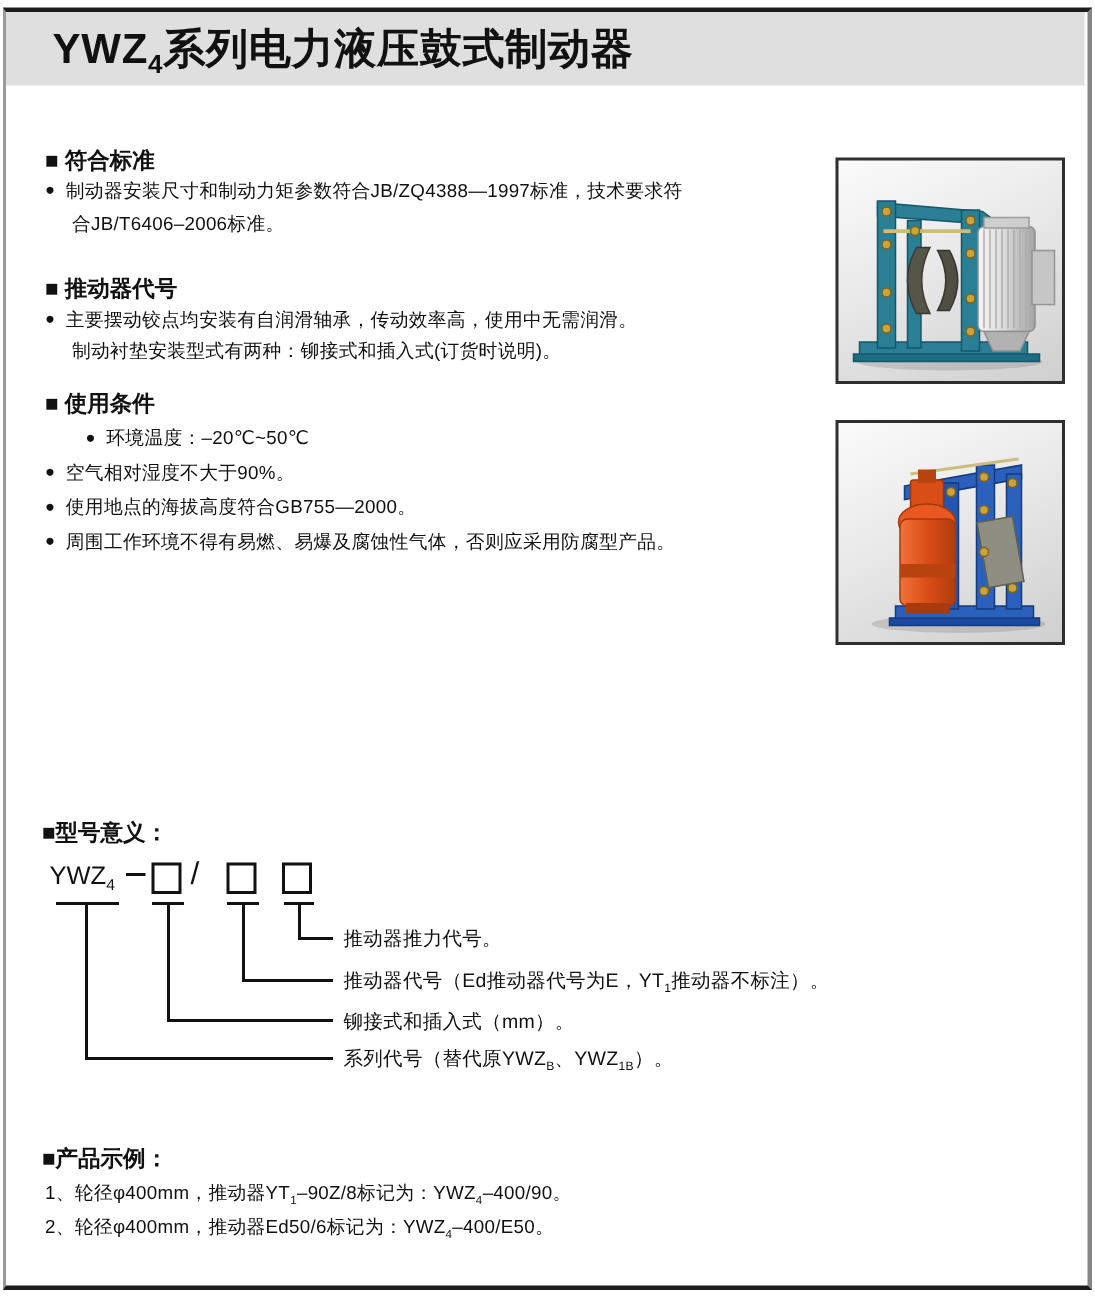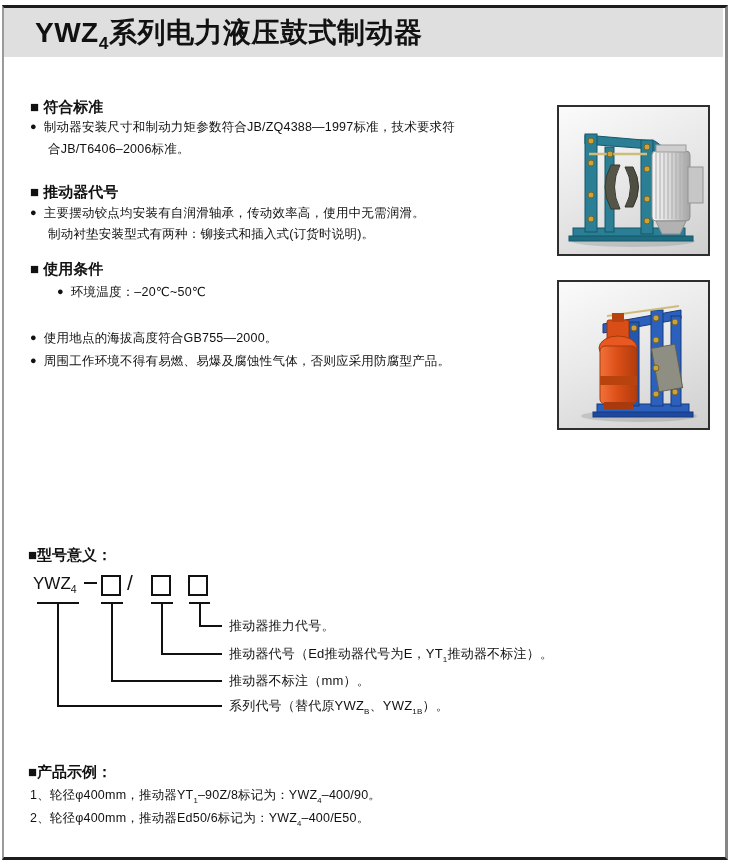--- a/index.html
+++ b/index.html
@@ -63,20 +63,23 @@
   <div class="sec-heading" style="left:30px;top:183px;">■ 推动器代号</div>
   <div class="body-line" style="left:48px;top:226px;">制动衬垫安装型式有两种：铆接式和插入式(订货时说明)。</div>
   <div class="body-line" style="left:30px;top:205px;">
     <span class="bullet">●</span><span>主要摆动铰点均安装有自润滑轴承，传动效率高，使用中无需润滑。</span>
   </div>
 
   <div class="sec-heading" style="left:30px;top:260px;">■ 使用条件</div>
   <div class="body-line" style="left:30px;top:284px;margin-left:27px;">
     <span class="bullet">●</span><span>环境温度：–20℃~50℃</span>
   </div>
+  <div class="body-line" style="left:30px;top:307px;">
+    <span class="bullet">●</span><span>空气相对湿度不大于90%。</span>
+  </div>
   <div class="body-line" style="left:30px;top:330px;">
     <span class="bullet">●</span><span>使用地点的海拔高度符合GB755—2000。</span>
   </div>
   <div class="body-line" style="left:30px;top:353px;">
     <span class="bullet">●</span><span>周围工作环境不得有易燃、易爆及腐蚀性气体，否则应采用防腐型产品。</span>
   </div>
 
   <div class="sec-heading" style="left:28px;top:546px;">■型号意义：</div>
 
   <div class="model-row">
@@ -93,21 +96,21 @@
       <path d="M7 4.5 H49 M71 4.5 H92.5 M121 4.5 H142.5 M159 4.5 H179.5"></path>
       <path d="M169.5 4 V27.5 H192"></path>
       <path d="M132 4 V55.5 H192"></path>
       <path d="M82 4 V82.5 H192"></path>
       <path d="M27.5 4 V107.5 H192"></path>
     </g>
   </svg>
 
   <div class="model-label" style="top:617px;"><span>推动器推力代号。</span></div>
   <div class="model-label" style="top:645px;"><span>推动器代号（Ed推动器代号为E，YT</span><sub>1</sub><span>推动器不标注）。</span></div>
-  <div class="model-label" style="top:672px;"><span>推动器不标注（mm）。</span></div>
+  <div class="model-label" style="top:672px;"><span>铆接式和插入式（mm）。</span></div>
   <div class="model-label" style="top:697px;"><span>系列代号（替代原YWZ</span><sub>B</sub><span>、YWZ</span><sub>1B</sub><span>）。</span></div>
 
   <div class="sec-heading" style="left:28px;top:763px;">■产品示例：</div>
   <div class="body-line" style="left:30px;top:787px;"><span>1、轮径φ400mm，推动器YT</span><sub>1</sub><span>–90Z/8标记为：YWZ</span><sub>4</sub><span>–400/90。</span></div>
   <div class="body-line" style="left:30px;top:810px;"><span>2、轮径φ400mm，推动器Ed50/6标记为：YWZ</span><sub>4</sub><span>–400/E50。</span></div>
 
   <div class="photo-frame photo1">
     <svg width="149" height="147" viewBox="0 0 149 147">
       <defs>
         <linearGradient id="sg" x1="0" y1="0" x2="1" y2="0">

